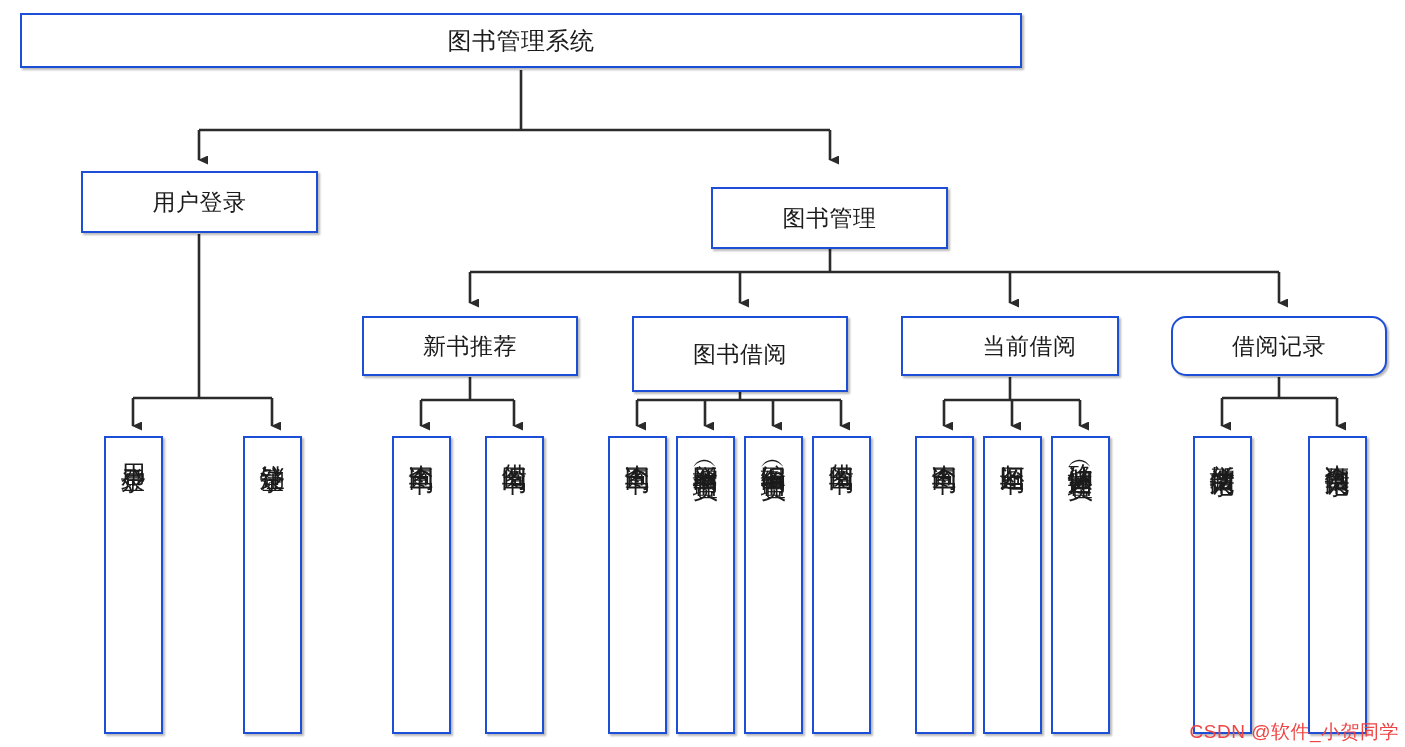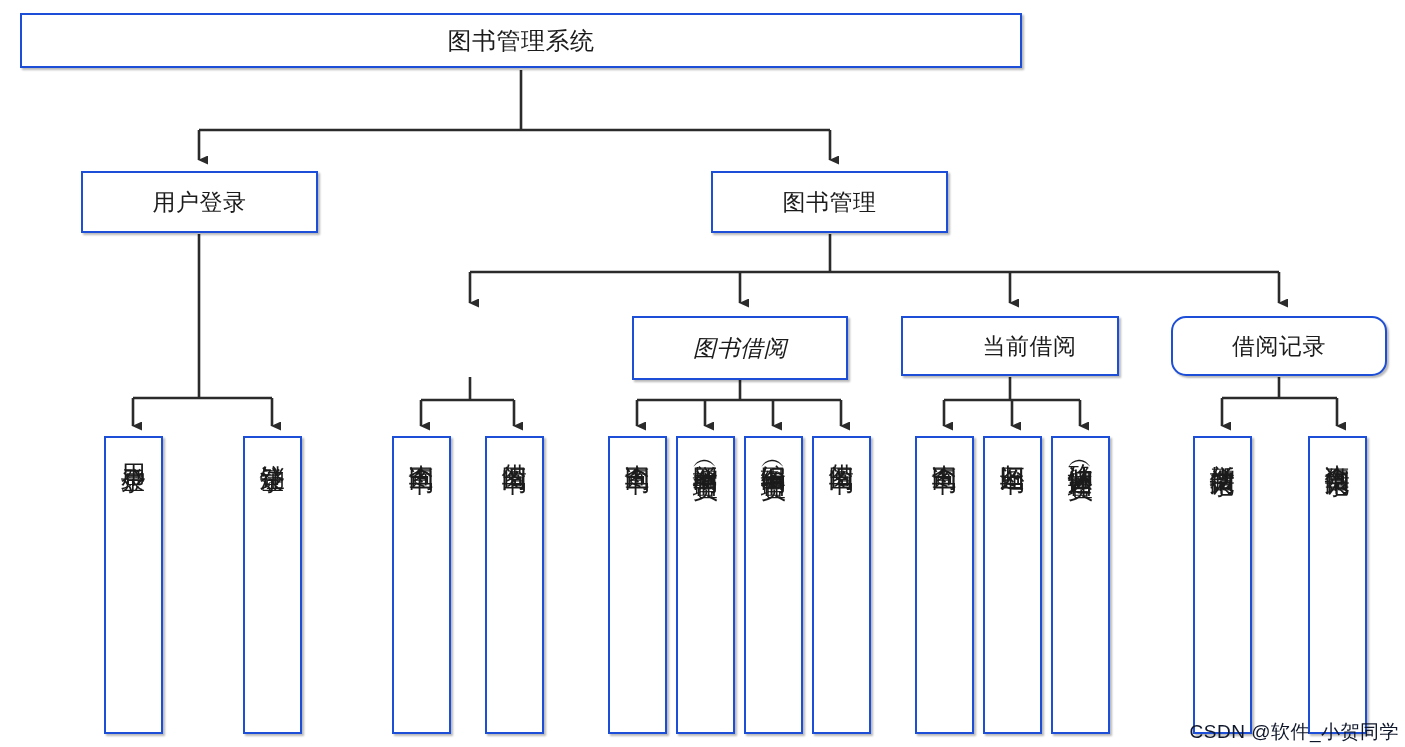--- a/index.html
+++ b/index.html
@@ -58,21 +58,21 @@
     line-height: 1.05;
     letter-spacing: 2px;
     white-space: nowrap;
   }
   .node.root .label { font-size: 24px; }
   .watermark {
     position: absolute;
     right: 6px;
     bottom: 2px;
     font-size: 19px;
-    color: #0f172a;
+    color: #ef4444;
     white-space: nowrap;
     letter-spacing: 0.5px;
   }
 </style>
 </head>
 <body>
 
 <div id="canvas">
 
   <svg class="edges" viewBox="0 0 1405 747">
@@ -125,25 +125,28 @@
     </g>
   </svg>
 
   <div class="node horizontal root" style="left:20px; top:13px; width:1002px; height:55px;">
     <span class="label">图书管理系统</span>
   </div>
 
   <div class="node horizontal" style="left:81px; top:171px; width:237px; height:62px;">
     <span class="label">用户登录</span>
   </div>
-  <div class="node horizontal" style="left:711px; top:171px; width:237px; height:62px;">
+  <div class="node horizontal" style="left:711px; top:187px; width:237px; height:62px;">
     <span class="label">图书管理</span>
   </div>
 
-  <div class="node horizontal" style="left:632px; top:316px; width:216px; height:64px;font-style:italic;">
+  <div class="node horizontal" style="left:362px; top:316px; width:216px; height:60px;">
+    <span class="label">新书推荐</span>
+  </div>
+  <div class="node horizontal" style="left:632px; top:316px; width:216px; height:76px;">
     <span class="label">图书借阅</span>
   </div>
   <div class="node horizontal" style="left:901px; top:316px; width:218px; height:60px;padding-left:39px;">
     <span class="label">当前借阅</span>
   </div>
   <div class="node horizontal" style="left:1171px; top:316px; width:216px; height:60px;border-radius:15px;">
     <span class="label">借阅记录</span>
   </div>
 
   <div class="node vertical" style="left:104px; top:436px; width:59px; height:298px;">

